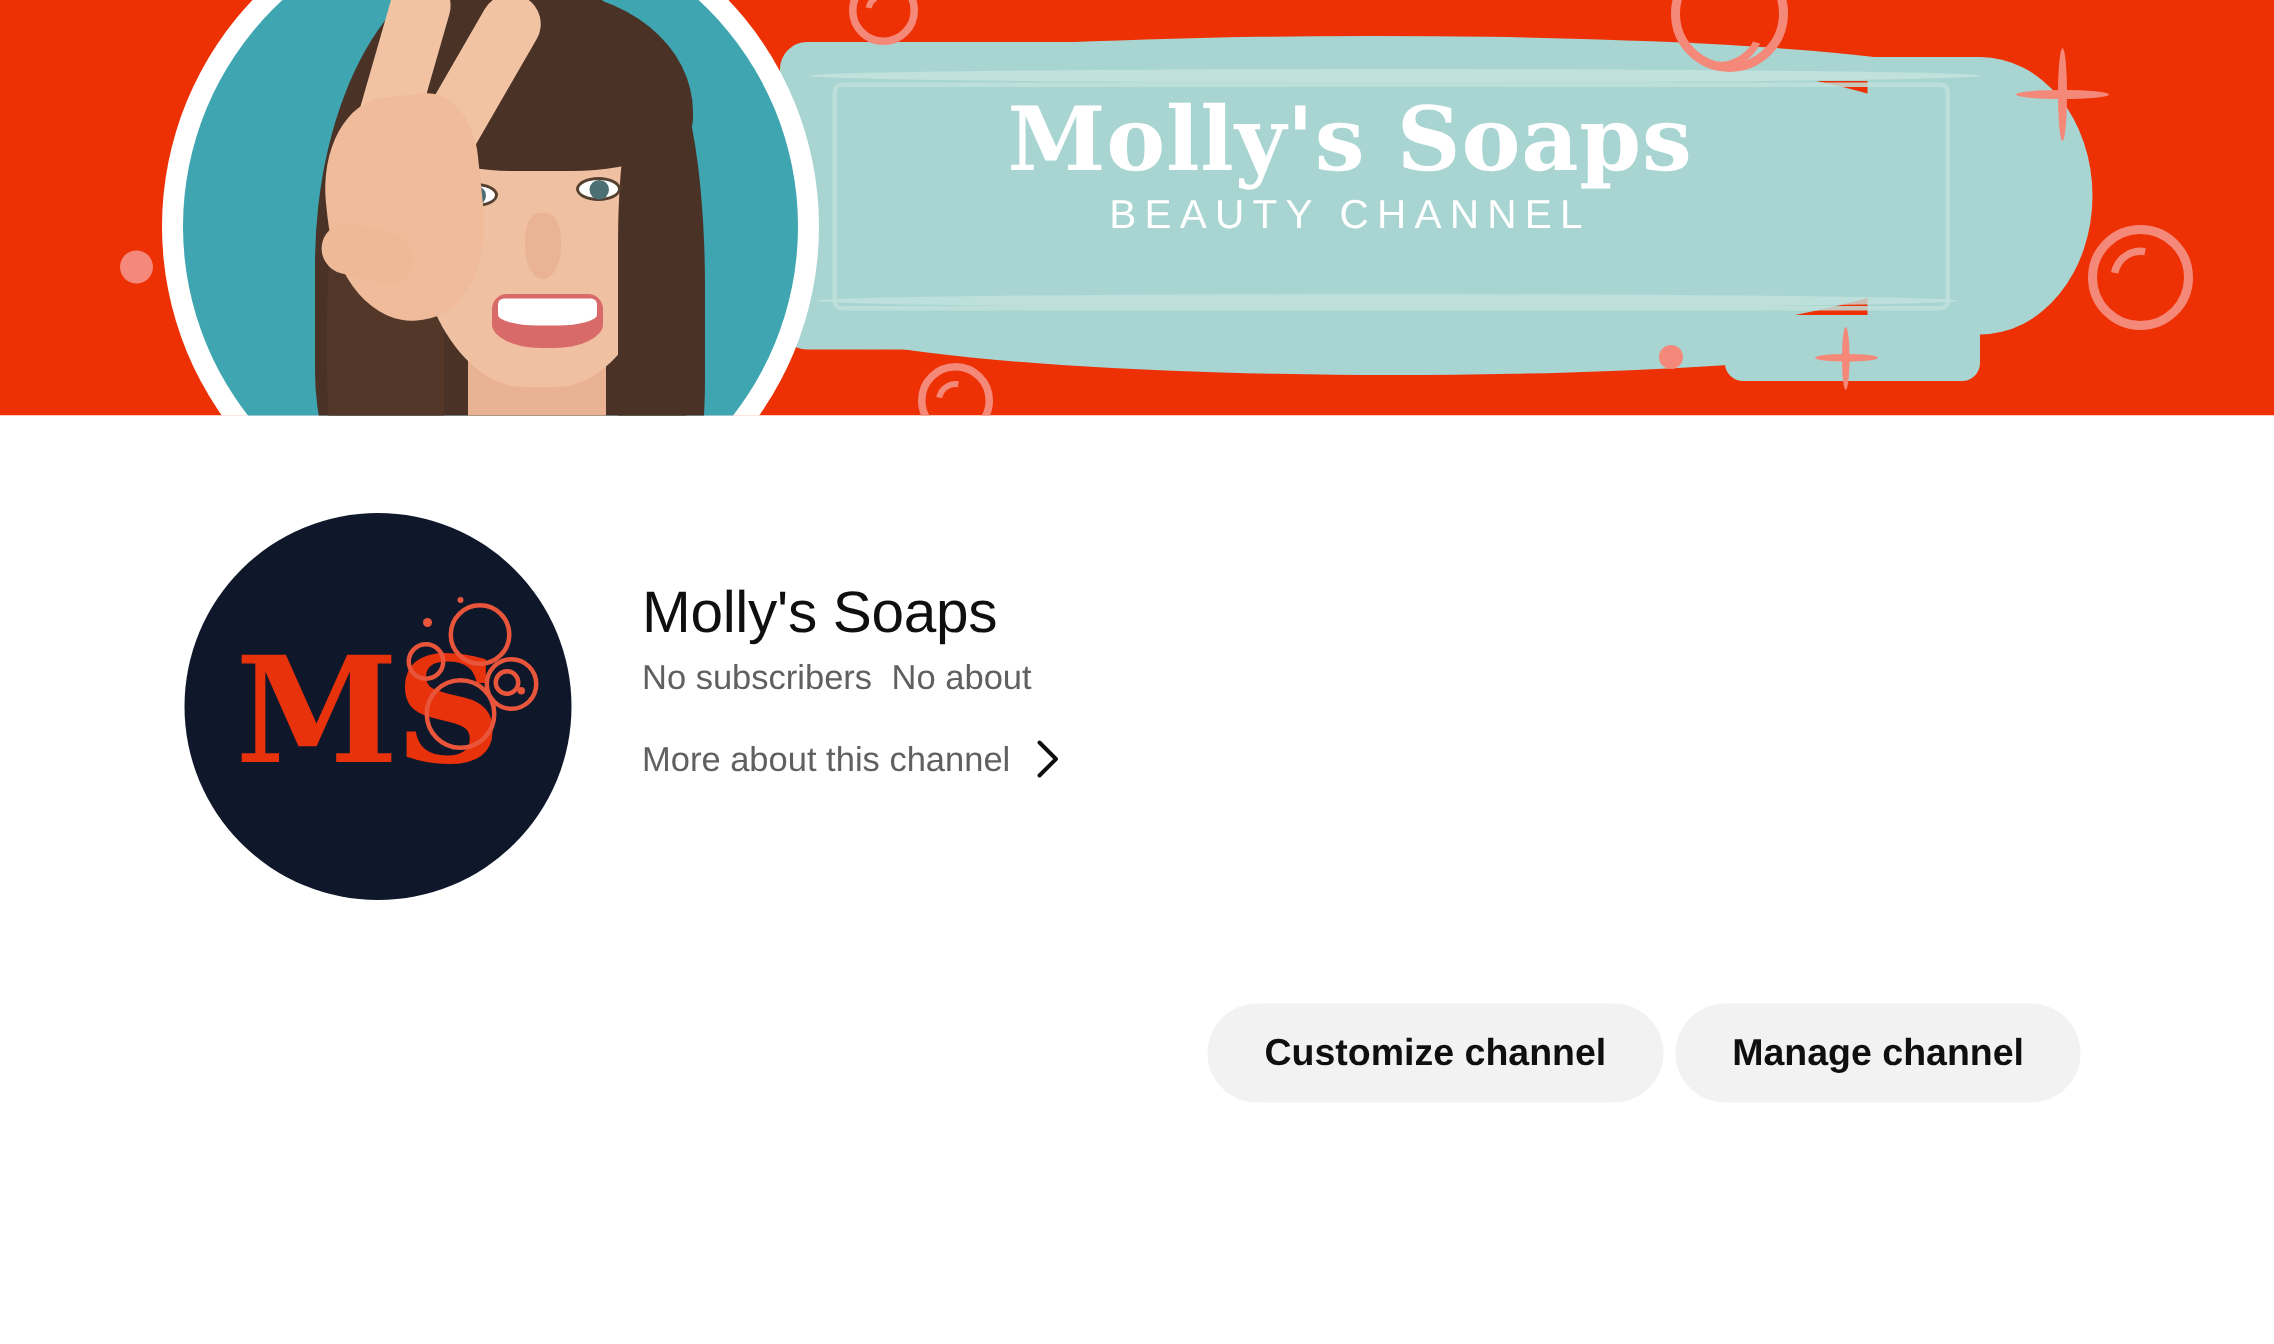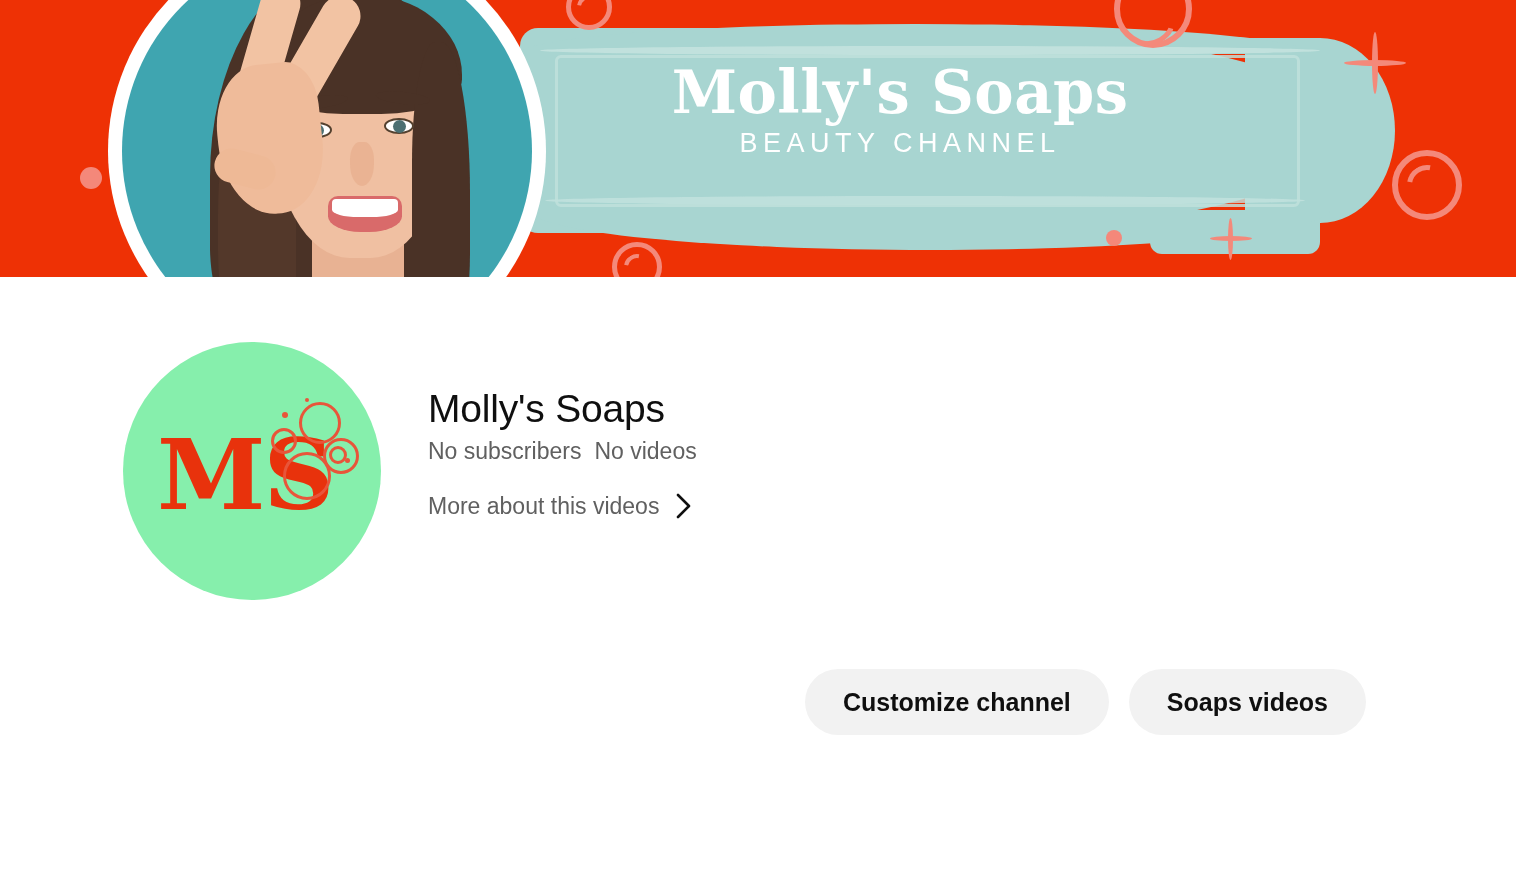--- a/index.html
+++ b/index.html
@@ -336,21 +336,21 @@
     background: #ffffff;
   }
 
   #channel-avatar {
     position: absolute;
     left: 123px;
     top: 65px;
     width: 258px;
     height: 258px;
     border-radius: 50%;
-    background: #86efac;
+    background: #0f172a;
     overflow: hidden;
   }
   .ms-letters {
     position: absolute;
     left: 34px;
     top: 84px;
     font-family: "DejaVu Serif", serif;
     font-weight: 700;
     font-size: 98px;
     line-height: 1;
@@ -414,21 +414,21 @@
     color: #606060;
     cursor: pointer;
   }
   .more-about svg { display: block; }
 
   #channel-actions {
     position: absolute;
     left: 805px;
     top: 392px;
     display: flex;
-    gap: 20px;
+    gap: 8px;
   }
   .pill-btn {
     height: 66px;
     padding: 0 38px;
     border: none;
     border-radius: 33px;
     background: #f2f2f2;
     color: #0f0f0f;
     font-family: "Liberation Sans", sans-serif;
     font-size: 25px;
@@ -512,30 +512,30 @@
     <span class="logo-bubble lb-4"></span>
     <span class="logo-bubble lb-5"></span>
     <span class="lb-dot ld-1"></span>
     <span class="lb-dot ld-2"></span>
     <span class="lb-dot ld-3"></span>
   </div>
 
   <div id="channel-meta">
     <div class="channel-name">Molly's Soaps</div>
     <div class="channel-stats">
-      <span>No subscribers</span><span class="sep"></span><span>No videos</span>
+      <span>No subscribers</span><span class="sep"></span><span>No about</span>
     </div>
     <div class="more-about">
-      <span>More about this videos</span>
+      <span>More about this channel</span>
       <span>
         <svg width="22" height="30" viewBox="0 0 22 30" fill="none" aria-hidden="true">
           <path d="M5 4 L16 15 L5 26" stroke="#0f0f0f" stroke-width="2.6" stroke-linecap="round" stroke-linejoin="round"></path>
         </svg>
       </span>
     </div>
   </div>
 
   <div id="channel-actions">
     <button class="pill-btn">Customize channel</button>
-    <button class="pill-btn">Soaps videos</button>
+    <button class="pill-btn">Manage channel</button>
   </div>
 
 </div>
 
 </body></html>

